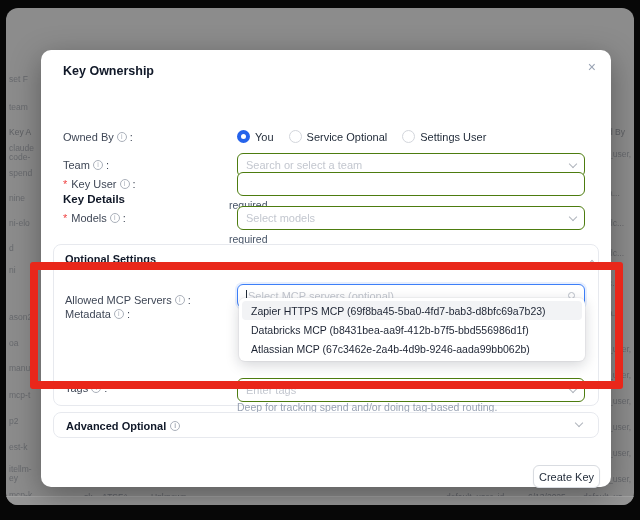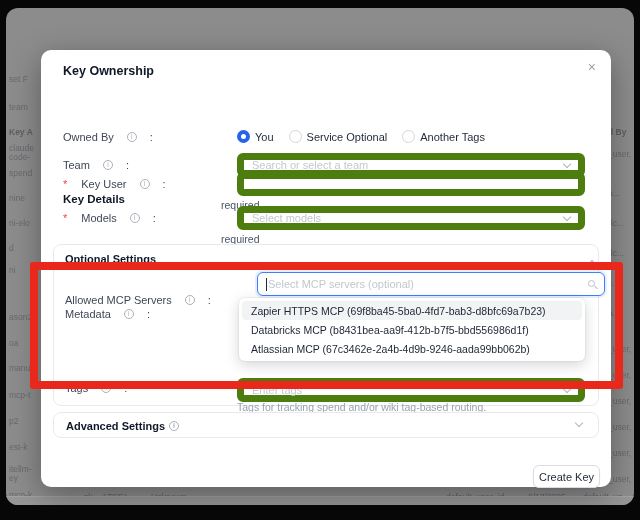--- a/index.html
+++ b/index.html
@@ -1,55 +1,55 @@
 <!DOCTYPE html>
 <html><head>
 <meta charset="utf-8">
 <style>
   * { margin:0; padding:0; box-sizing:border-box; }
   html,body { width:640px; height:520px; background:#070707; font-family:"Liberation Sans", sans-serif; overflow:hidden; }
   .window { position:absolute; left:6px; top:8px; width:628px; height:497px; background:#8c8c8c; border-radius:12px; overflow:hidden; }
   .frag { position:absolute; font-size:8.5px; color:#67696d; white-space:nowrap; }
-  .frag.hdr { font-weight:700; color:#5d5f63; }
+  .frag.hdr { font-weight:400; color:#5d5f63; }
   .frag.right { left:602px; }
   .frag.left { left:3px; }
   .bottom-cell { position:absolute; top:484px; font-size:8.5px; color:#606268; white-space:nowrap; }
   .footer-strip { position:absolute; left:0; bottom:0; width:100%; height:9px; background:#969696; border-top:1px solid #a2a2a2; }
 
   
   .modal { position:absolute; left:35px; top:42px; width:570px; height:437px; background:#ffffff; border-radius:10px; box-shadow:0 8px 30px rgba(0,0,0,0.35); z-index:10; }
   .m-title { position:absolute; left:22px; top:14px; font-size:12.5px; font-weight:700; color:#101828; }
   .m-close { position:absolute; right:15px; top:10px; font-size:14px; color:#98a2b3; cursor:pointer; line-height:14px; }
-  .lbl { position:absolute; left:22px; display:flex; align-items:center; gap:13px; font-size:11px; color:#3f4756; white-space:nowrap; }
+  .lbl { position:absolute; left:22px; display:flex; align-items:center; gap:3px; font-size:11px; color:#3f4756; white-space:nowrap; }
   .lbl .txt { color:#3f4756; }
   .sect { position:absolute; left:22px; font-size:11.5px; font-weight:700; color:#101828; }
   .info-icon { display:inline-block; width:10px; height:10px; border:1px solid #aab0ba; border-radius:50%; color:#aab0ba; font-size:7px; line-height:8px; text-align:center; }
   .ast { color:#ef4444; font-size:11px; margin-right:1px; }
-  .ctl { position:absolute; left:196px; width:348px; height:24px; border:7px solid #4d7c0f; border-radius:6px; background:#fff; display:flex; align-items:center; padding:0 8px; font-size:11px; }
+  .ctl { position:absolute; left:196px; width:348px; height:24px; border:1px solid #4d7c0f; border-radius:6px; background:#fff; display:flex; align-items:center; padding:0 8px; font-size:11px; }
   .ph { color:#c3c7cf; white-space:nowrap; overflow:hidden; }
   .chev { width:6px; height:6px; border-right:1.3px solid #b0b5bd; border-bottom:1.3px solid #b0b5bd; display:inline-block; }
   .chev.down { transform:rotate(45deg); margin-top:-3px; }
   .chev.up { transform:rotate(-135deg); margin-top:3px; }
   .ctl .tail { margin-left:auto; }
-  .req { position:absolute; left:180px; font-size:10.5px; color:#475467; }
+  .req { position:absolute; left:188px; font-size:10.5px; color:#475467; }
   .help { position:absolute; left:196px; font-size:10.5px; color:#98a2b3; white-space:nowrap; }
 
   .radio-group { position:absolute; left:196px; top:80px; display:flex; align-items:center; gap:15px; }
   .radio-opt { display:flex; align-items:center; gap:5px; font-size:11px; color:#1f2937; cursor:pointer; }
   .radio-dot { width:13px; height:13px; border-radius:50%; background:#fff; }
   .radio-dot.sel { border:4px solid #2563eb; }
   .radio-dot.un { border:1px solid #d3d6dc; }
 
   .card { position:absolute; left:12px; width:546px; border:1px solid #e7e9ee; border-radius:8px; background:#fff; }
   .card-opt { top:194px; height:162px; }
   .card-adv { top:362px; height:26px; }
   .card-hdr { position:absolute; left:12px; display:flex; align-items:center; gap:4px; font-size:11px; font-weight:700; color:#101828; }
   .card-chev { position:absolute; right:16px; }
 
-  .mcp-input { top:222px; border:1.5px solid #3d7ff8; box-shadow:0 0 0 2px rgba(61,127,248,0.12);margin-left:20px; }
+  .mcp-input { top:234px; border:1.5px solid #3d7ff8; box-shadow:0 0 0 2px rgba(61,127,248,0.12); }
   .caret { width:1px; height:13px; background:#1f2937; margin-right:1px; flex:none; }
   .search-icon { position:relative; width:8px; height:8px; flex:none; }
   .search-icon i { position:absolute; left:0; top:0; width:7px; height:7px; border:1.2px solid #b9bec7; border-radius:50%; }
   .search-icon b { position:absolute; width:4px; height:1.2px; background:#b9bec7; right:-2px; bottom:0; transform:rotate(45deg); }
 
   .dropdown { position:absolute; left:198px; top:248px; width:346px; background:#fff; border-radius:6px; box-shadow:0 4px 14px rgba(16,24,40,0.18), 0 0 0 1px rgba(16,24,40,0.04); padding:3px; z-index:5; }
   .dd-item { height:19px; display:flex; align-items:center; padding:0 9px; font-size:10.5px; color:#1d2433; border-radius:4px; white-space:nowrap; cursor:pointer; }
   .dd-item.active { background:#f2f3f5; }
 
   .create-btn { position:absolute; left:492px; top:415px; width:67px; height:23px; background:#fff; border:1px solid #d9dce1; border-radius:6px; font-size:11px; color:#1f2937; display:flex; align-items:center; justify-content:center; cursor:pointer; box-shadow:0 1px 2px rgba(16,24,40,0.06); }
@@ -120,21 +120,21 @@
       <div class="radio-opt">
         <span class="radio-dot sel"></span>
         <span>You</span>
       </div>
       <div class="radio-opt">
         <span class="radio-dot un"></span>
         <span>Service Optional</span>
       </div>
       <div class="radio-opt">
         <span class="radio-dot un"></span>
-        <span>Another Tags</span>
+        <span>Settings User</span>
       </div>
     </div>
 
     <div class="lbl" style="top:68px; top:109px">
       <span class="txt">Team</span>
       <span class="info-icon">i</span>
       <span>:</span>
     </div>
     <div class="ctl" style="top:103px">
       <span class="ph">Search or select a team</span>
@@ -198,25 +198,25 @@
 
     <div class="lbl" style="left:24px; top:332px">
       <span class="txt">Tags</span>
       <span class="info-icon">i</span>
       <span>:</span>
     </div>
     <div class="ctl" style="top:328px">
       <span class="ph">Enter tags</span>
       <span class="tail chev down"></span>
     </div>
-    <div class="help" style="top:351px">Tags for tracking spend and/or wiki tag-based routing.</div>
+    <div class="help" style="top:351px">Deep for tracking spend and/or doing tag-based routing.</div>
 
     <div class="card card-adv">
       <div class="card-hdr" style="top:7px">
-        <span>Advanced Settings</span>
+        <span>Advanced Optional</span>
         <span class="info-icon">i</span>
       </div>
       <span class="chev down card-chev" style="position:absolute; top:10px;"></span>
     </div>
 
     <div class="create-btn">Create Key</div>
   </div>
 
   <div class="annot"></div>
 </div>

